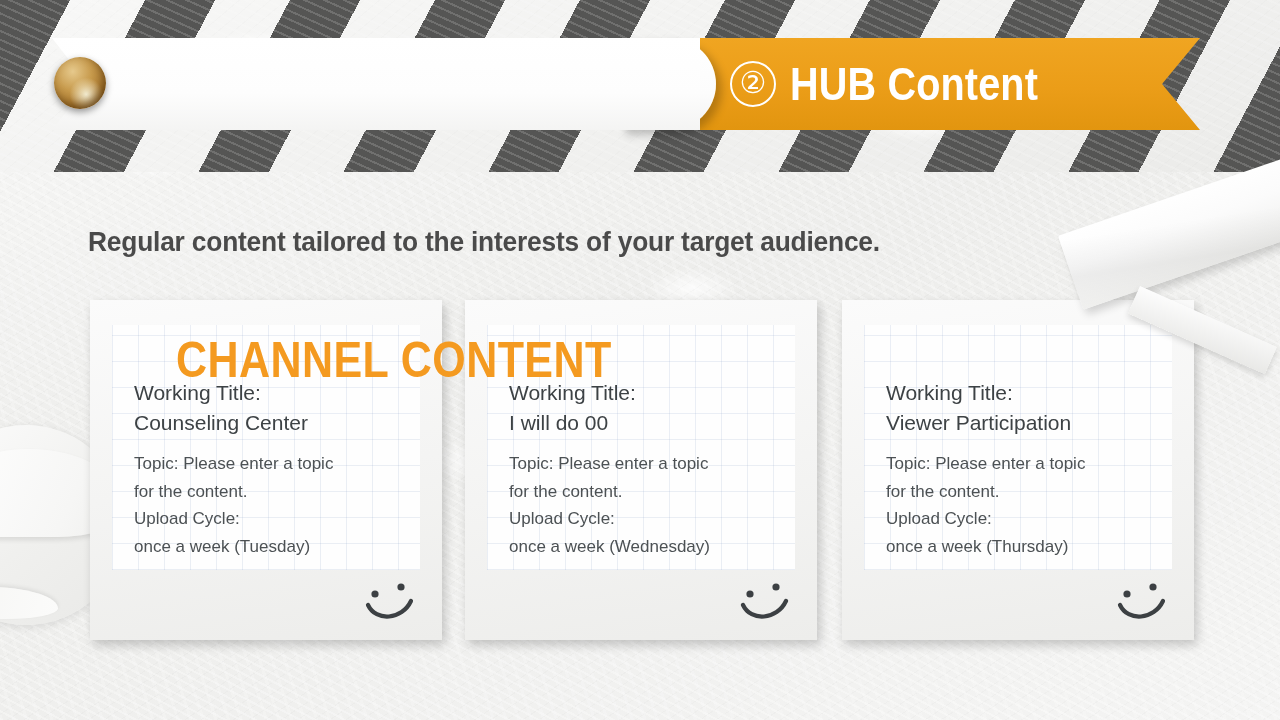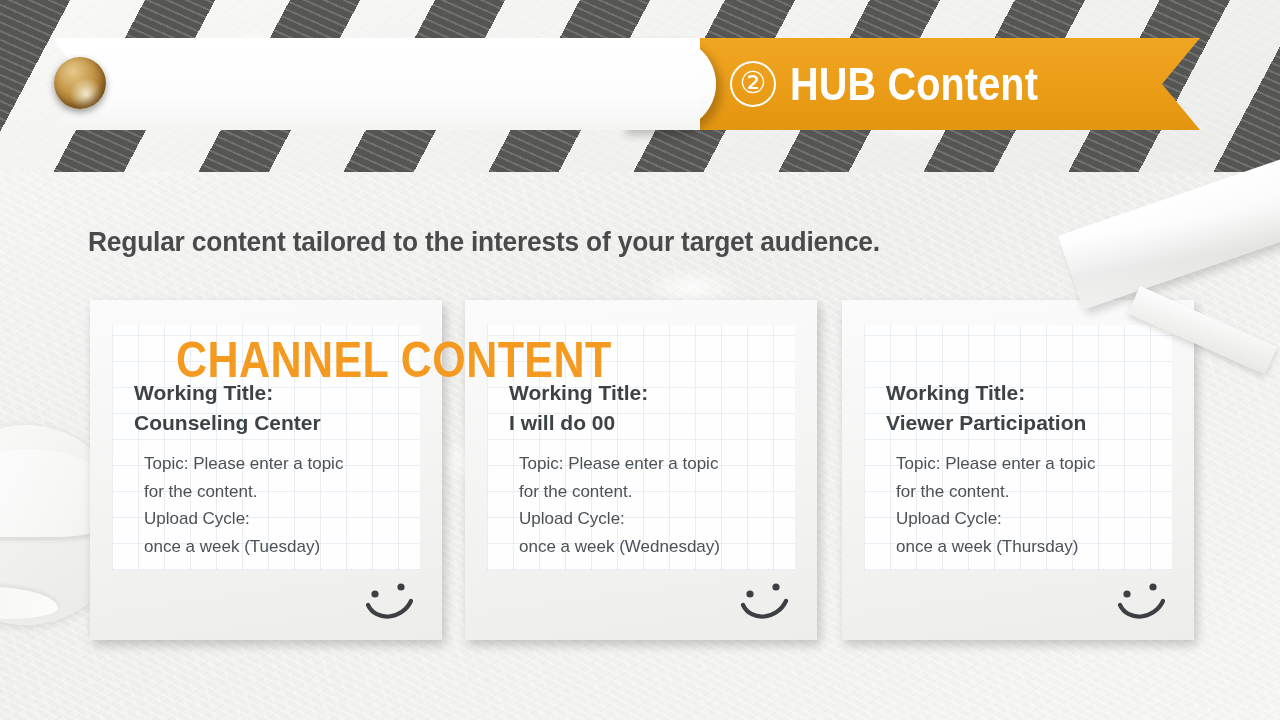--- a/index.html
+++ b/index.html
@@ -276,30 +276,30 @@
 
   .card-body {
     position: absolute;
     left: 44px;
     top: 78px;
     right: 20px;
   }
   .card-title {
     color: #3d4245;
     font-size: 21px;
-    font-weight: 700;
+    font-weight: 400;
     line-height: 1.43;
     margin: 0 0 12px 0;
     white-space: pre-line;
   }
   .card-meta {
     color: #4c5154;
     font-size: 17px;
     line-height: 1.63;
-    margin: 10px;
+    margin: 0;
     white-space: pre-line;
   }
 
   .smiley {
     position: absolute;
     right: 22px;
     bottom: 12px;
     width: 58px;
     height: 50px;
   }

